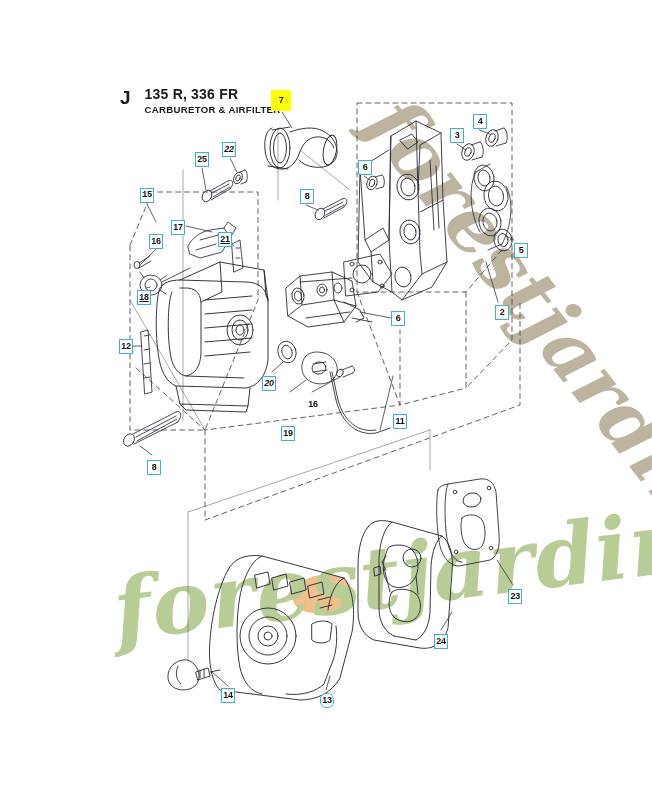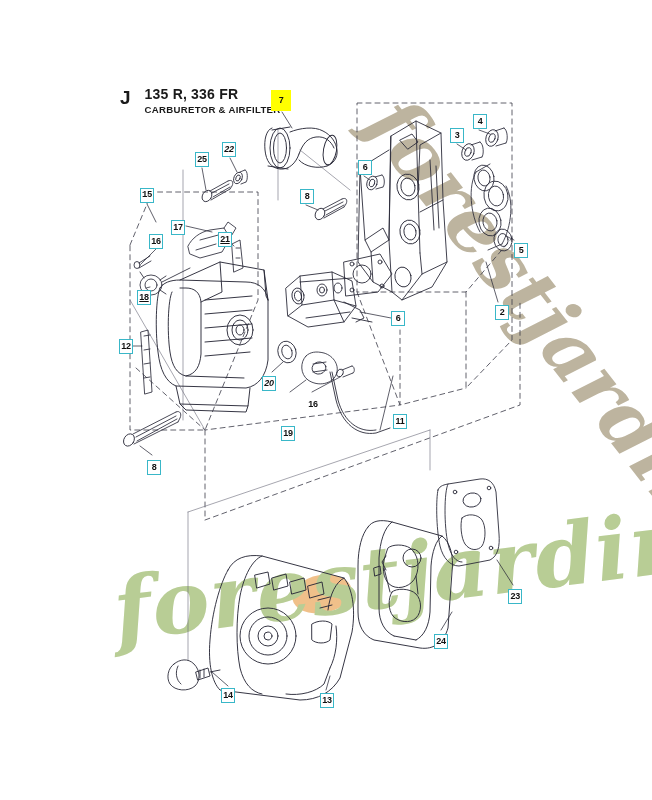--- a/index.html
+++ b/index.html
@@ -509,18 +509,18 @@
       <div class="callout" style="left: 149px; top: 234px;">16</div>
       <div class="callout" style="left: 137px; top: 290px; text-decoration: underline;">18</div>
       <div class="callout" style="left: 119px; top: 339px;">12</div>
       <div class="callout" style="left: 391px; top: 311px;">6</div>
       <div class="callout" style="left: 393px; top: 370px; margin-top: 44px;">11</div>
       <div class="callout" style="left: 262px; top: 376px; font-style: italic;">20</div>
       <div class="callout" style="left: 281px; top: 394px; margin-top: 32px;">19</div>
       <div class="callout plain" style="left: 306px; top: 398px;">16</div>
       <div class="callout" style="left: 147px; top: 460px;">8</div>
       <div class="callout" style="left: 221px; top: 688px;">14</div>
-      <div class="callout" style="left: 320px; top: 693px;">13</div>
+      <div class="callout" style="left: 320px; top: 693px; border-radius: 6px;">13</div>
       <div class="callout" style="left: 434px; top: 634px;">24</div>
       <div class="callout" style="left: 508px; top: 589px; text-align: right;">23</div>
     </div>
 
 </div>
 
 </body></html>

